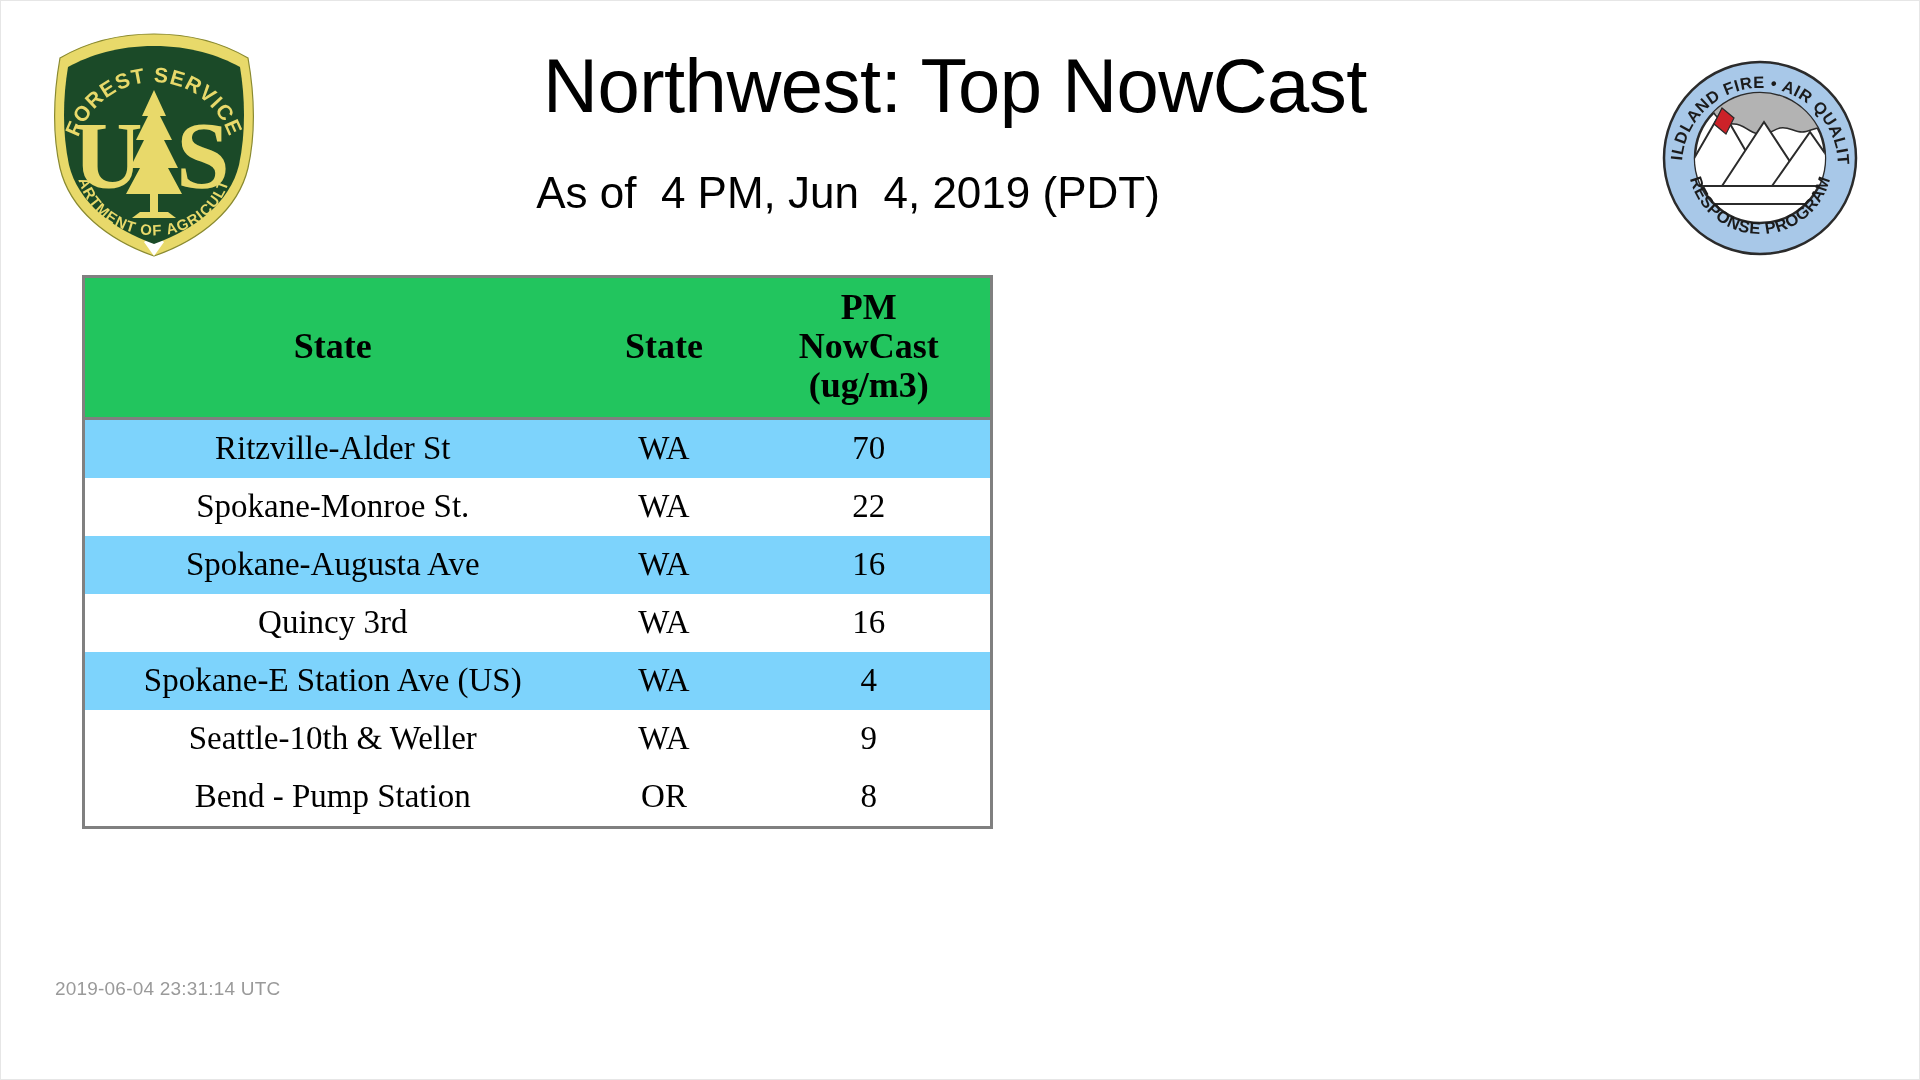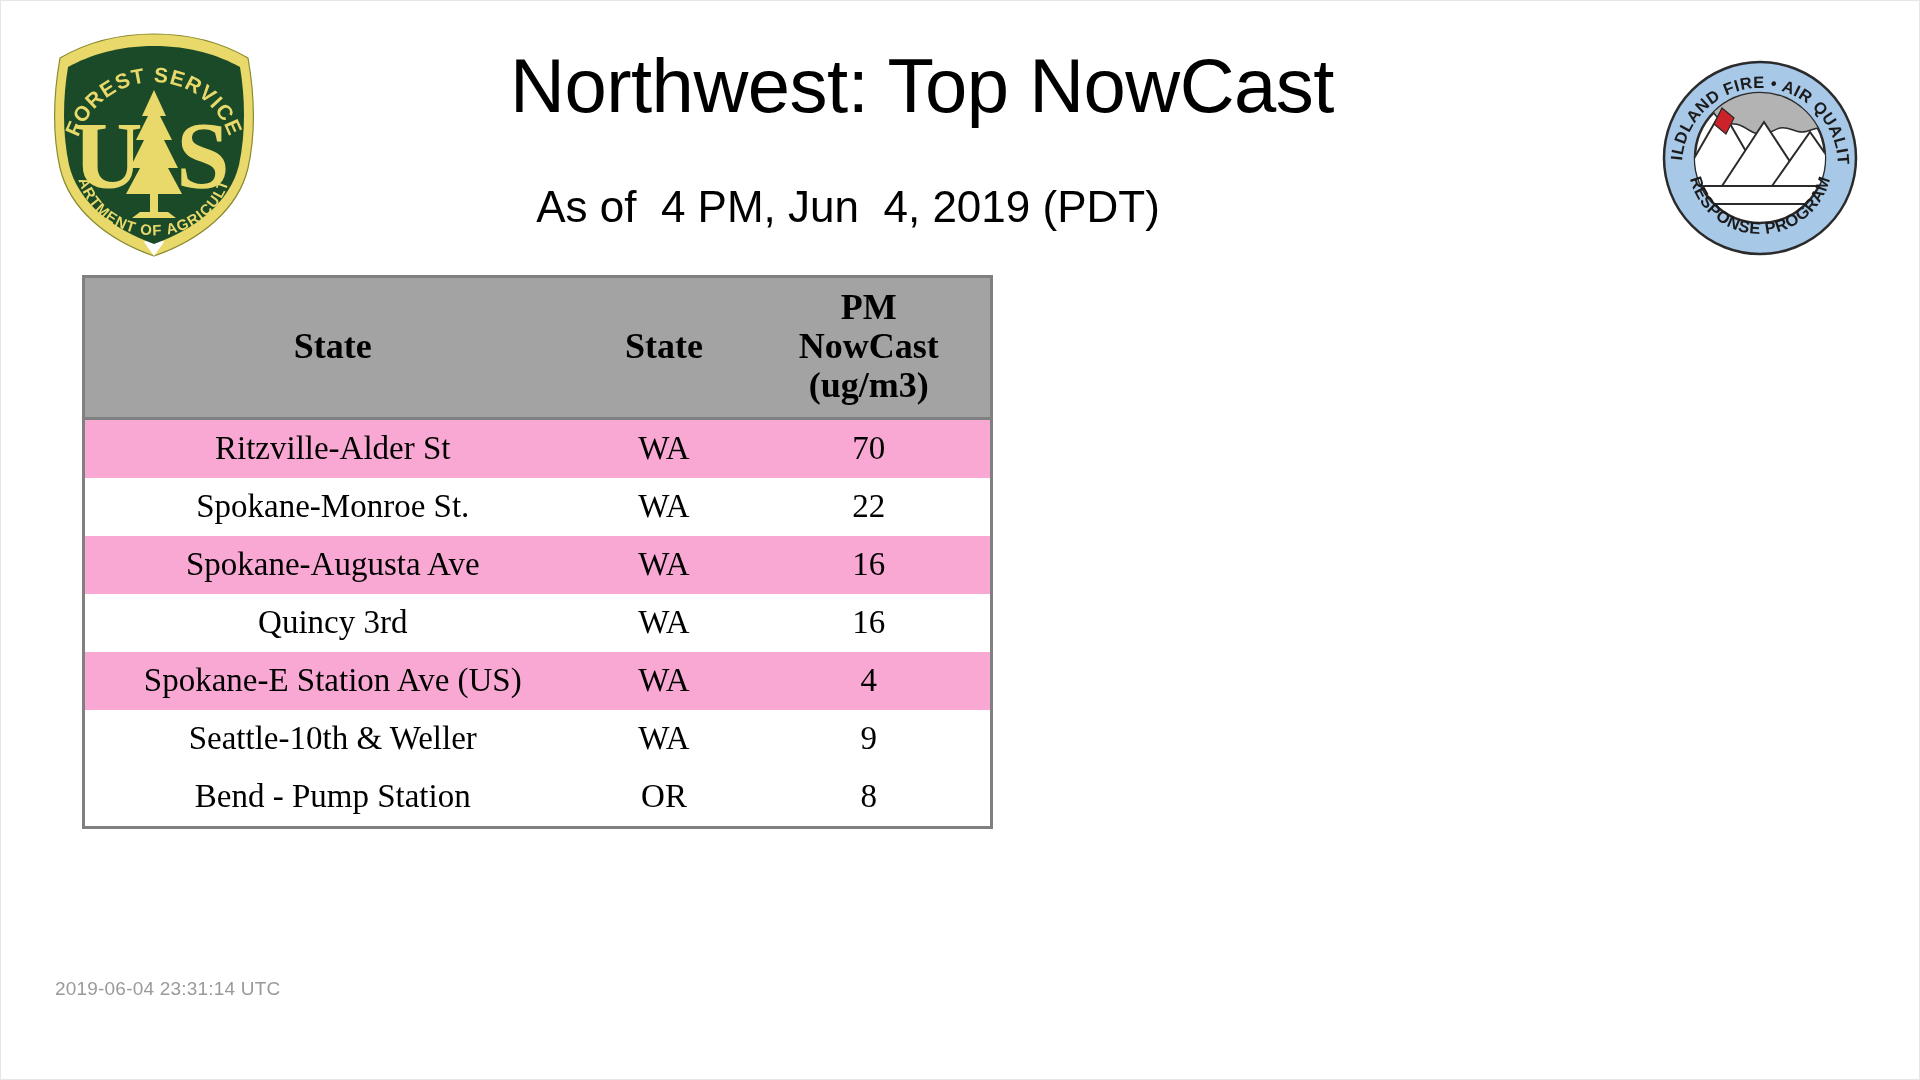--- a/index.html
+++ b/index.html
@@ -33,24 +33,25 @@
     width: 1844px;
     text-align: center;
     font-size: 76px;
     line-height: 1.0;
     font-weight: 400;
     color: #000000;
     font-family: "Liberation Sans Narrow", "Liberation Sans", sans-serif;
     font-stretch: condensed;
     letter-spacing: -0.5px;
     white-space: pre;
+    padding-left: 33px;
   }
   #subtitle {
     position: absolute;
-    left: 0; top: 185px;
+    left: 0; top: 171px;
     width: 1696px;
     text-align: center;
     font-size: 44px;
     line-height: 1.0;
     font-weight: 400;
     color: #000000;
     font-family: "Liberation Sans Narrow", "Liberation Sans", sans-serif;
     font-stretch: condensed;
     white-space: pre;
   }
@@ -87,21 +88,21 @@
     width: 908px;
     table-layout: fixed;
     font-family: "Liberation Serif", "DejaVu Serif", serif;
     border: 3px solid #808080;
   }
   table.nowcast col.c-site  { width: 497px; }
   table.nowcast col.c-state { width: 167px; }
   table.nowcast col.c-val   { width: 244px; }
 
   table.nowcast thead th {
-    background: #a3a3a3;
+    background: #22c55e;
     border-bottom: 3px solid #808080;
     font-size: 36px;
     font-weight: bold;
     color: #000000;
     text-align: center;
     vertical-align: middle;
     padding: 10px 4px 12px 4px;
     height: 104px;
     line-height: 1.08;
     white-space: pre-line;
@@ -111,21 +112,21 @@
     font-size: 33px;
     font-weight: 400;
     color: #000000;
     text-align: center;
     vertical-align: middle;
     height: 58px;
     padding: 0 4px;
     border: none;
     line-height: 1.1;
   }
-  table.nowcast tbody tr.odd  td { background: #f9a8d4; }
+  table.nowcast tbody tr.odd  td { background: #7dd3fc; }
   table.nowcast tbody tr.even td { background: #ffffff; }
 
   
   #footer-timestamp {
     position: absolute;
     left: 55px;
     top: 978px;
     font-size: 19px;
     color: #9a9a9a;
     font-family: "Liberation Sans", sans-serif;

